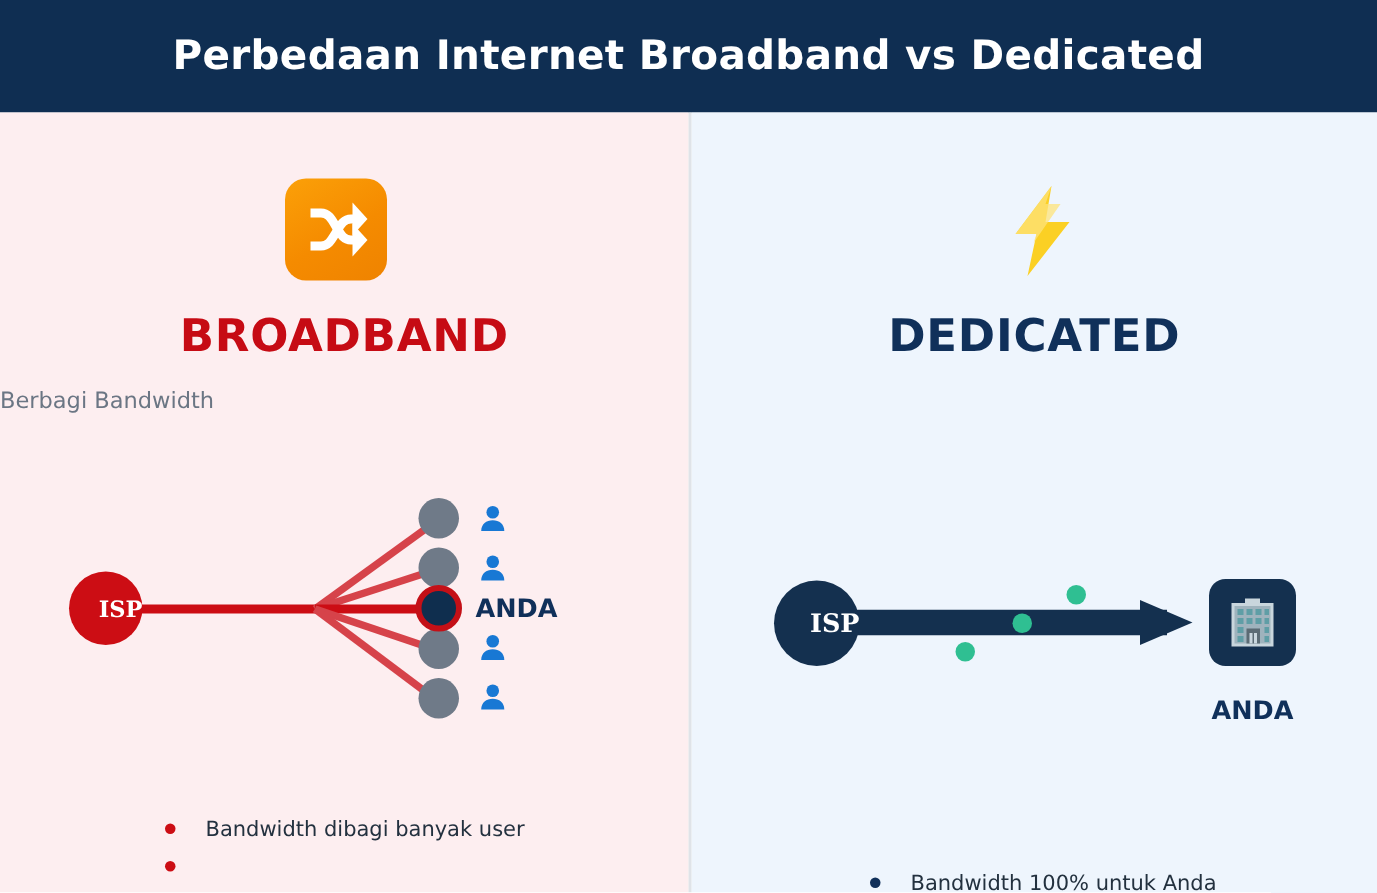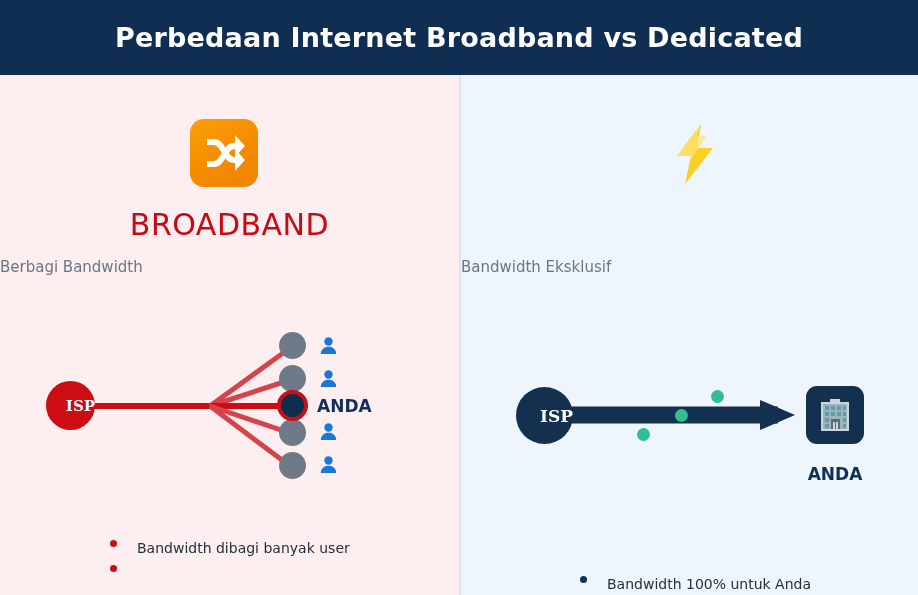--- a/index.html
+++ b/index.html
@@ -52,21 +52,21 @@
   .icon-badge.bolt {
     left: 660px; top: 119px;
     background: transparent;
     font-size: 62px;
     width: 70px; height: 70px;
   }
 
   
   .col-title {
     position: absolute; text-align: center; width: 459px;
-    font-size: 30px; font-weight: normal; letter-spacing: 0.5px;
+    font-size: 30px; font-weight: bold; letter-spacing: 0.5px;
   }
   .col-title.left  { left: 0;   top: 207px; color: #c60b14; }
   .col-title.right { left: 461px; top: 207px; color: #10305a; width: 457px; }
 
   .col-sub {
     position: absolute; text-align: left;
     font-size: 15px; color: #6b7684;
   }
   .col-sub.left  { left: 0;   top: 258px; width: 459px; }
   .col-sub.right { left: 461px; top: 258px; width: 457px; }
@@ -138,21 +138,21 @@
     display: flex; align-items: center; justify-content: center;
     font-size: 36px; line-height: 1;
     z-index: 3;
   }
 
   
   .bullets { position: absolute; }
   .bullets.left  { left: 110px; top: 540px; }
   .bullets.right { left: 580px; top: 576px; }
   .bullet-row {
-    display: flex; align-items: flex-start;
+    display: flex; align-items: center;
     height: 25px;
     font-size: 14px; color: #23313f;
   }
   .bullet-dot {
     width: 7px; height: 7px; border-radius: 50%;
     margin-right: 20px; flex: none;
   }
   .bullets.left  .bullet-dot { background: #cc0d14; }
   .bullets.right .bullet-dot { background: #10305a; }
 </style>
@@ -180,21 +180,21 @@
 
   <div class="icon-badge bolt">
     <svg width="56" height="64" viewBox="0 0 56 64" aria-hidden="true">
       <polygon points="34,2 10,34 24,34 18,62 46,26 30,26" fill="#fbd024"></polygon>
       <polygon points="34,2 10,34 24,34 22,40 40,14 30,14" fill="#fde37a" opacity="0.75"></polygon>
     </svg>
   </div>
 
   <div class="col-title left">BROADBAND</div>
   <div class="col-sub  left">Berbagi Bandwidth</div>
-  <div class="col-sub  right">Bandwidth Eksklusif</div>
+  <div class="col-title right">DEDICATED</div>
 
   <svg class="diagram" width="918" height="595">
     <line x1="93" y1="406" x2="212" y2="406" stroke="#cc0d14" stroke-width="6"></line>
     <line x1="210" y1="406" x2="290" y2="348" stroke="#d6434a" stroke-width="5"></line>
     <line x1="210" y1="406" x2="290" y2="380" stroke="#d6434a" stroke-width="5"></line>
     <line x1="210" y1="406" x2="290" y2="406" stroke="#cc0d14" stroke-width="6"></line>
     <line x1="210" y1="406" x2="290" y2="433" stroke="#d6434a" stroke-width="5"></line>
     <line x1="210" y1="406" x2="290" y2="466" stroke="#d6434a" stroke-width="5"></line>
   </svg>
 

